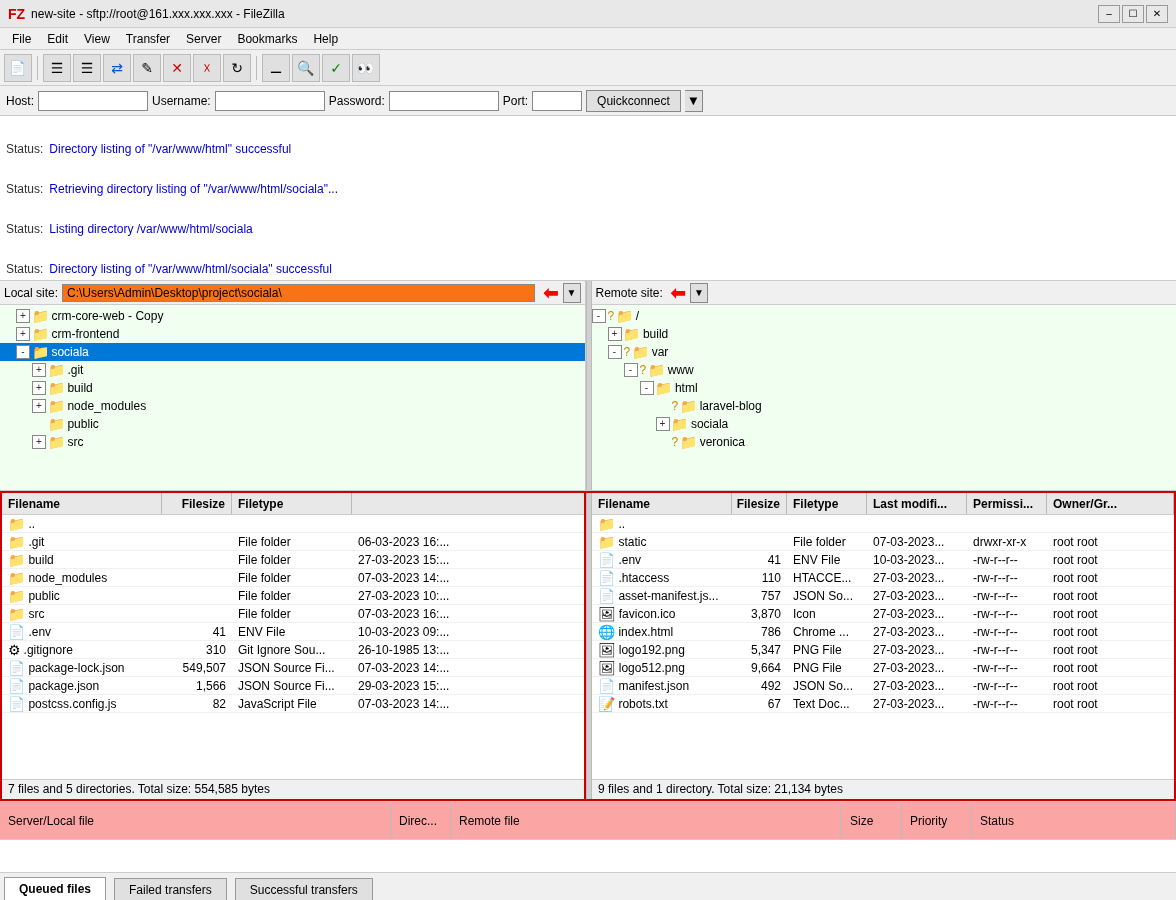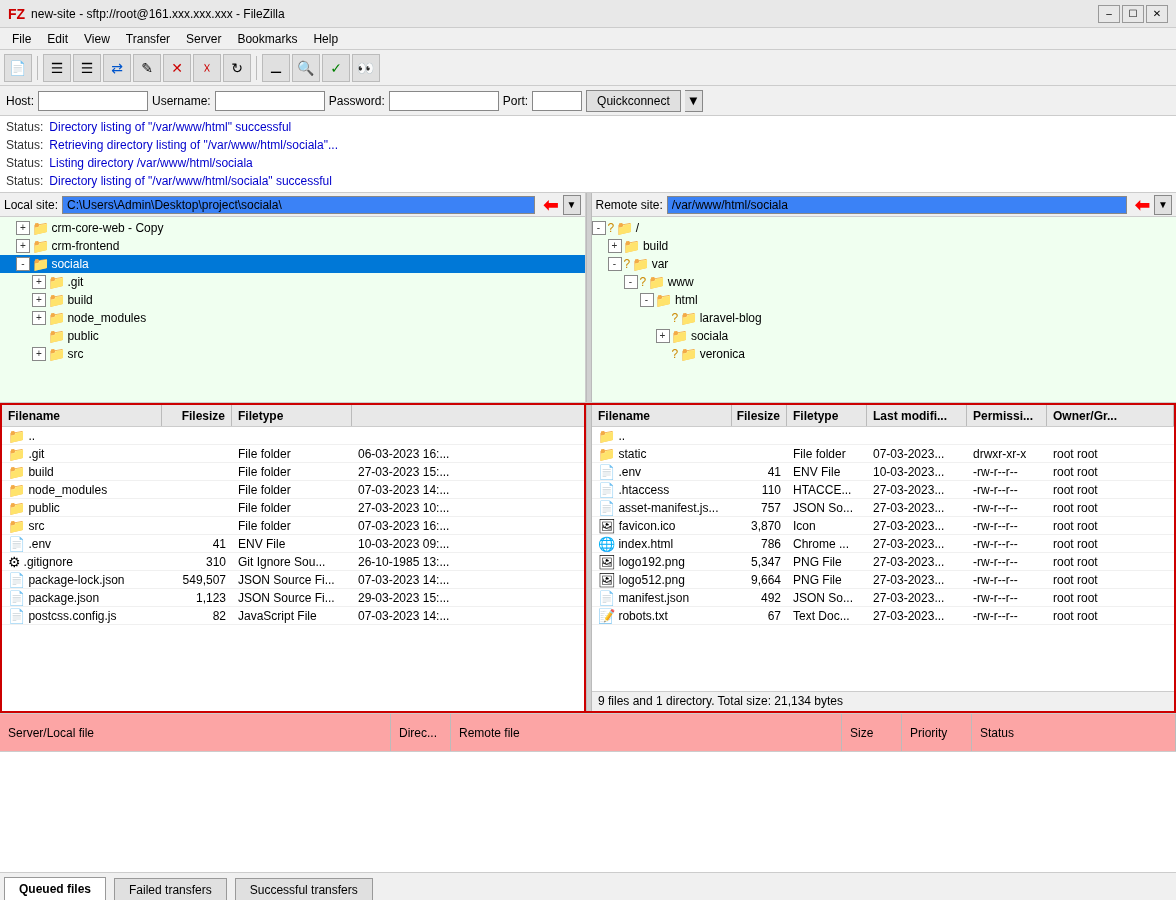--- a/index.html
+++ b/index.html
@@ -23,26 +23,26 @@
 
     
     #quickconnect { background: #f0f0f0; height: 30px; display: flex; align-items: center; padding: 0 6px; border-bottom: 1px solid #ccc; gap: 4px; font-size: 12px; }
     .qc-label { white-space: nowrap; }
     .qc-input { height: 20px; border: 1px solid #888; background: white; padding: 0 4px; font-size: 12px; }
     .qc-btn { height: 22px; padding: 0 10px; background: #e0e0e0; border: 1px solid #888; cursor: pointer; font-size: 12px; }
     .qc-dropdown { height: 22px; width: 18px; background: #e0e0e0; border: 1px solid #888; border-left: none; cursor: pointer; display: flex; align-items: center; justify-content: center; }
 
     
     #statusbar { background: white; padding: 2px 6px; border-bottom: 1px solid #ccc; font-size: 12px; line-height: 1.5; }
-    .status-line { display: flex; gap: 6px; }
+    .status-line { display: flex; gap: 6px; margin-top: 22px; }
     .status-label { color: #333; }
     .status-text { color: #0000cc; }
     .panel-header { background: #f0f0f0; height: 24px; display: flex; align-items: center; padding: 0 4px; border-bottom: 1px solid #ccc; gap: 4px; font-size: 12px; }
     .panel-header label { white-space: nowrap; }
-    .panel-path { flex: 1; height: 18px; border: 1px solid #888; background: #3b82f6; padding: 0 4px; font-size: 12px; }
+    .panel-path { flex: 1; height: 18px; border: 1px solid #888; background: #f97316; padding: 0 4px; font-size: 12px; }
     .panel-dropdown { width: 18px; height: 20px; background: #e0e0e0; border: 1px solid #888; cursor: pointer; display: flex; align-items: center; justify-content: center; font-size: 10px; }
     .panel-tree { flex: 1; background: #f0fff0; overflow: auto; padding: 2px 0; position: relative; }
     
     
     .tree-item { display: flex; align-items: center; padding: 1px 0; white-space: nowrap; cursor: pointer; font-size: 12px; }
     .tree-item.selected { background: #0078d7; color: white; }
     .tree-indent { display: inline-block; width: 16px; }
     .tree-toggle { display: inline-block; width: 14px; height: 14px; border: 1px solid #888; background: white; font-size: 10px; text-align: center; line-height: 12px; cursor: pointer; margin-right: 2px; flex-shrink: 0; color: #333; }
     .tree-folder { color: #f0c020; font-size: 14px; margin-right: 2px; }
     .tree-name { font-size: 12px; }
@@ -222,21 +222,20 @@
             <span class="tree-name">src</span>
           </div>
         </div>
     </div>
 
     <div id="hresizer" style="width:6px; background:#d0d0d0; cursor:ew-resize; border-left:1px solid #bbb; border-right:1px solid #bbb; flex-shrink:0;"></div>
 
     <div class="right-panel-wrap">
       <div class="panel-header">
         <label>Remote site:</label>
-        <input class="panel-path" style="flex: 1 1 0%;" id="remote-path-input" value="/var/www/html/sociala">
 
         <span style="color:red; font-size:18px; font-weight:bold; margin-left:4px;">⬅</span>
         <button class="panel-dropdown">▼</button>
       </div>
       <div class="panel-tree" id="remote-tree">
       <div class="tree-item">
             <span class="tree-toggle">-</span>
             <span style="color:#cc8800; margin-right:2px;">?</span>
             <span class="tree-folder">📁</span>
             <span class="tree-name">/</span>
@@ -391,34 +390,35 @@
       </div>
       <div class="fl-cell lfl-size" style="justify-content:flex-end;">549,507</div>
       <div class="fl-cell lfl-type">JSON Source Fi...</div>
       <div class="fl-cell" style="flex:1;">07-03-2023 14:...</div>
     </div>
           <div class="fl-row">
       <div class="fl-cell lfl-name">
         <span class="fl-icon" style="">📄</span>
         <span>package.json</span>
       </div>
-      <div class="fl-cell lfl-size" style="justify-content:flex-end;">1,123</div>
+      <div class="fl-cell lfl-size" style="justify-content:flex-end;">1,566</div>
       <div class="fl-cell lfl-type">JSON Source Fi...</div>
       <div class="fl-cell" style="flex:1;">29-03-2023 15:...</div>
     </div>
           <div class="fl-row">
       <div class="fl-cell lfl-name">
         <span class="fl-icon" style="">📄</span>
         <span>postcss.config.js</span>
       </div>
       <div class="fl-cell lfl-size" style="justify-content:flex-end;">82</div>
       <div class="fl-cell lfl-type">JavaScript File</div>
       <div class="fl-cell" style="flex:1;">07-03-2023 14:...</div>
     </div>
         </div>
+      <div class="fl-footer">7 files and 5 directories. Total size: 554,585 bytes</div>
     </div>
 
     <div style="width:6px; background:#d0d0d0; cursor:ew-resize; border-left:1px solid #bbb; border-right:1px solid #bbb; flex-shrink:0;"></div>
 
     <div class="filelist">
       <div class="fl-header">
         <div class="fl-col rfl-name">Filename</div>
         <div class="fl-col rfl-size">Filesize</div>
         <div class="fl-col rfl-type">Filetype</div>
         <div class="fl-col rfl-date">Last modifi...</div>

